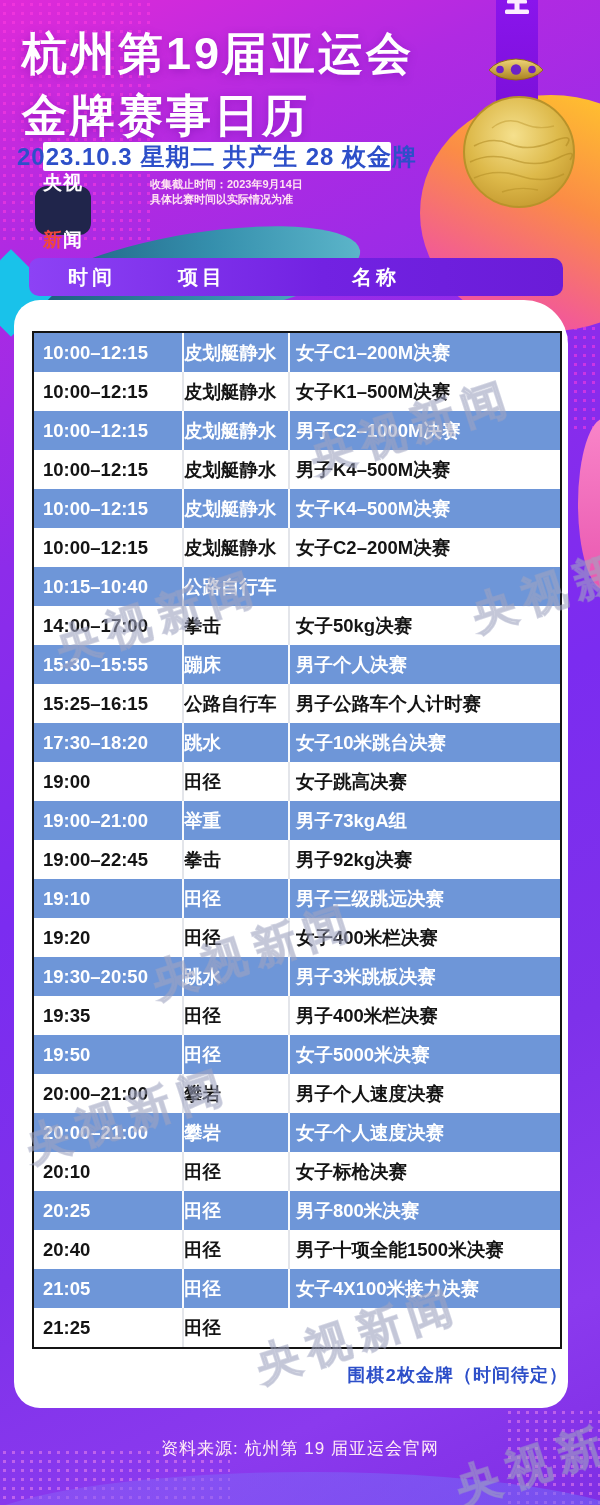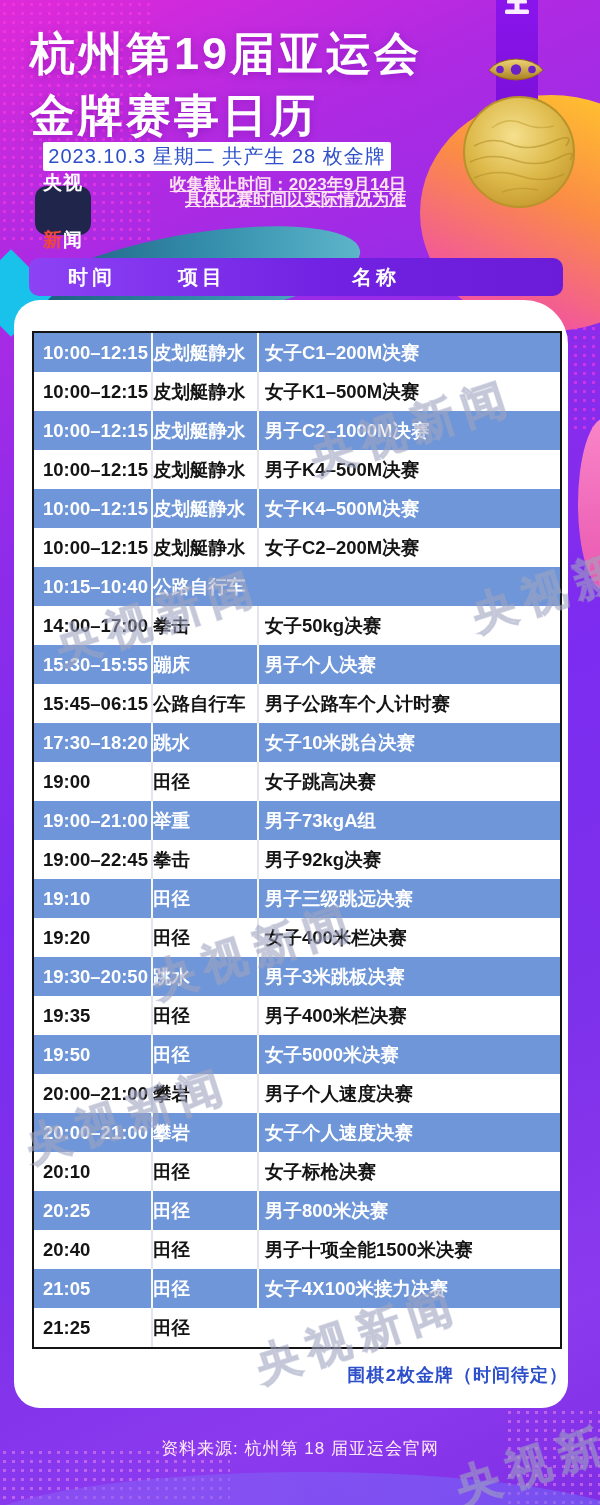--- a/index.html
+++ b/index.html
@@ -28,49 +28,49 @@
   #bottom-swoosh{left:-40px;top:1472px;width:700px;height:130px;border-radius:50%;
     background:linear-gradient(90deg,#8d5cf5,#6d6df8);opacity:.55;z-index:2;}
   #orange-blob{left:420px;top:95px;width:262px;height:236px;border-radius:50%;
     background:linear-gradient(205deg,#ffc22e 10%,#fb8c46 45%,#f2589a 80%);z-index:5;}
   
   #ribbon{left:496px;top:0;width:42px;height:120px;background:linear-gradient(180deg,#8a15ec,#7a0fd8);z-index:6;}
   #ribbon-orn{left:504px;top:0;z-index:7;}
   #clasp{left:487px;top:56px;z-index:7;}
   #medal{left:462px;top:94px;z-index:7;}
   
-  .title{position:absolute;left:30px;color:#fff;font-size:45px;font-weight:bold;letter-spacing:3px;
+  .title{position:absolute;left:22px;color:#fff;font-size:45px;font-weight:bold;letter-spacing:3px;
     text-shadow:0 2px 8px rgba(90,0,150,.35);z-index:20;white-space:nowrap;}
   #title1{top:24px;} #title2{top:86px;}
   #date-banner{position:absolute;left:43px;top:142px;width:348px;height:29px;background:#ffffff;border-radius:2px;
-    display:flex;align-items:center;justify-content:center;color:#2d4fc9;font-size:20px;font-weight:normal;
+    display:flex;align-items:center;justify-content:center;color:#2d4fc9;font-size:24px;font-weight:bold;
     letter-spacing:1px;z-index:20;white-space:nowrap;}
-  #notes{position:absolute;left:150px;top:177px;width:256px;text-align:right;color:#ffe2f2;
-    font-size:17px;font-weight:bold;line-height:15px;z-index:20;text-decoration:underline;}
+  #notes{position:absolute;left:150px;top:177px;width:256px;text-align:left;color:#ffe2f2;
+    font-size:11px;font-weight:bold;line-height:15px;z-index:20;}
   #logo{position:absolute;left:35px;top:186px;width:56px;height:49px;background:#20254b;border-radius:12px;
     display:flex;flex-direction:column;align-items:center;justify-content:center;z-index:20;
     color:#fff;font-weight:bold;font-size:19px;line-height:21px;letter-spacing:1px;gap:36px;}
   #logo .xin{color:#f0483a;}
   
   #header-bar{position:absolute;left:29px;top:258px;width:534px;height:38px;border-radius:10px;
     background:linear-gradient(90deg,#8d42f5,#7222e2 55%,#6a1cd8);z-index:20;}
   .bar-label{position:absolute;top:0;height:38px;line-height:38px;color:#fff;font-size:20px;font-weight:bold;
     letter-spacing:4px;white-space:nowrap;}
   #bar-l1{left:39px;} #bar-l2{left:149px;font-family:Liberation Serif, serif;} #bar-l3{left:323px;}
   
   #panel{position:absolute;left:14px;top:300px;width:554px;height:1108px;background:#ffffff;
     border-radius:26px 44px 26px 26px;z-index:10;}
   #schedule{position:absolute;left:32px;top:331px;width:530px;border:2.5px solid #141414;z-index:15;
     box-sizing:border-box;background:#fff;}
   .row{display:flex;height:39px;}
   .row.b{background:#6e96d8;color:#ffffff;}
   .row.w{background:#ffffff;color:#141414;}
   .cell{display:flex;align-items:center;font-weight:bold;font-size:18.5px;box-sizing:border-box;
     white-space:nowrap;overflow:hidden;}
-  .c1{width:117px;padding-left:9px;}
+  .c1{width:148px;padding-left:9px;}
   .c2{width:106px;padding-left:0;border-left:2px solid rgba(255,255,255,.95);}
   .c3{flex:1;padding-left:6px;border-left:2px solid rgba(255,255,255,.95);}
   .row.w .c2,.row.w .c3{border-left-color:#e3e5ea;}
   
   #footnote{position:absolute;left:14px;top:1363px;width:554px;text-align:right;color:#2d4fc9;
     font-size:18px;font-weight:bold;letter-spacing:1px;z-index:15;font-family:Liberation Mono, monospace;}
   #source{position:absolute;left:0;top:1437px;width:600px;text-align:center;color:#ffeaf6;
     font-size:17px;letter-spacing:1px;z-index:15;}
   
   .wm{position:absolute;font-size:44px;font-weight:bold;letter-spacing:9px;white-space:nowrap;
@@ -189,21 +189,21 @@
         <div class="cell c1">14:00–17:00</div>
         <div class="cell c2">拳击</div>
         <div class="cell c3">女子50kg决赛</div>
       </div>
     <div class="row b">
         <div class="cell c1">15:30–15:55</div>
         <div class="cell c2">蹦床</div>
         <div class="cell c3">男子个人决赛</div>
       </div>
     <div class="row w">
-        <div class="cell c1">15:45–06:15</div>
+        <div class="cell c1">15:25–16:15</div>
         <div class="cell c2">公路自行车</div>
         <div class="cell c3">男子公路车个人计时赛</div>
       </div>
     <div class="row b">
         <div class="cell c1">17:30–18:20</div>
         <div class="cell c2">跳水</div>
         <div class="cell c3">女子10米跳台决赛</div>
       </div>
     <div class="row w">
         <div class="cell c1">19:00</div>
@@ -275,21 +275,21 @@
         <div class="cell c2">田径</div>
         <div class="cell c3">女子4X100米接力决赛</div>
       </div>
     <div class="row w">
         <div class="cell c1">21:25</div>
         <div class="cell c2">田径</div>
       </div>
   </div>
 
   <div id="footnote">围棋2枚金牌（时间待定）</div>
-  <div id="source">资料来源: 杭州第 18 届亚运会官网</div>
+  <div id="source">资料来源: 杭州第 19 届亚运会官网</div>
 
   <div class="wm" id="wm1">央视新闻</div>
   <div class="wm" id="wm2">央视新闻</div>
   <div class="wm" id="wm3">央视新闻</div>
   <div class="wm" id="wm4">央视新闻</div>
   <div class="wm" id="wm5">央视新闻</div>
   <div class="wm" id="wm6">央视新闻</div>
   <div class="wm" id="wm7">央视新闻</div>
 
 </div>

